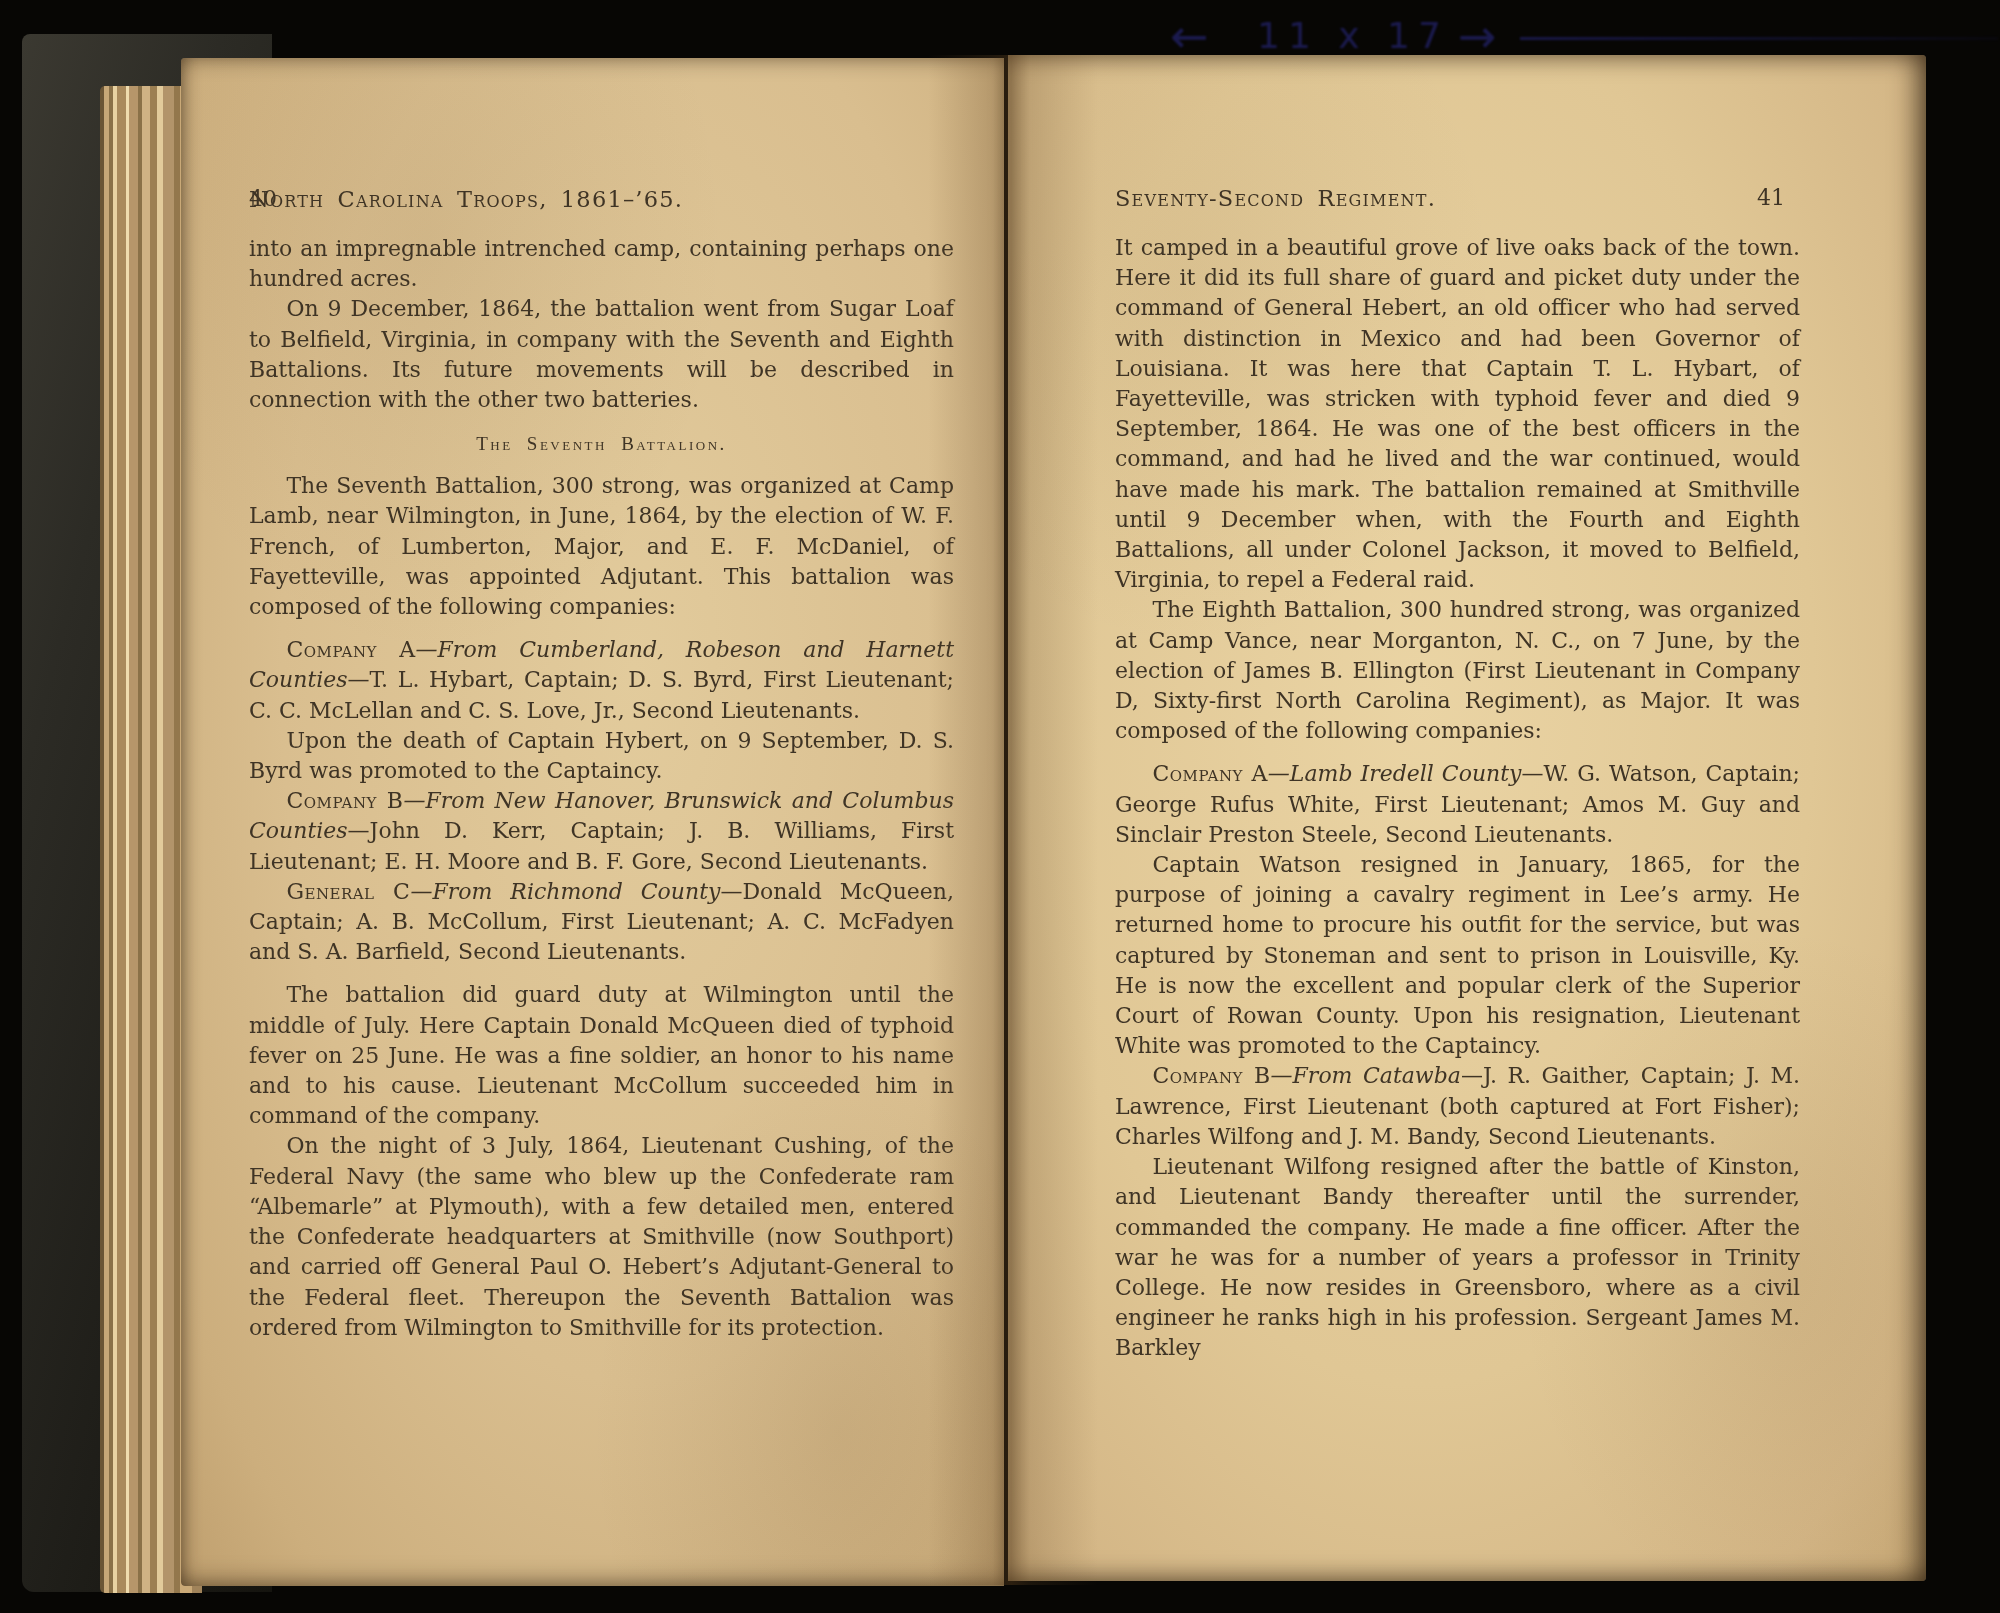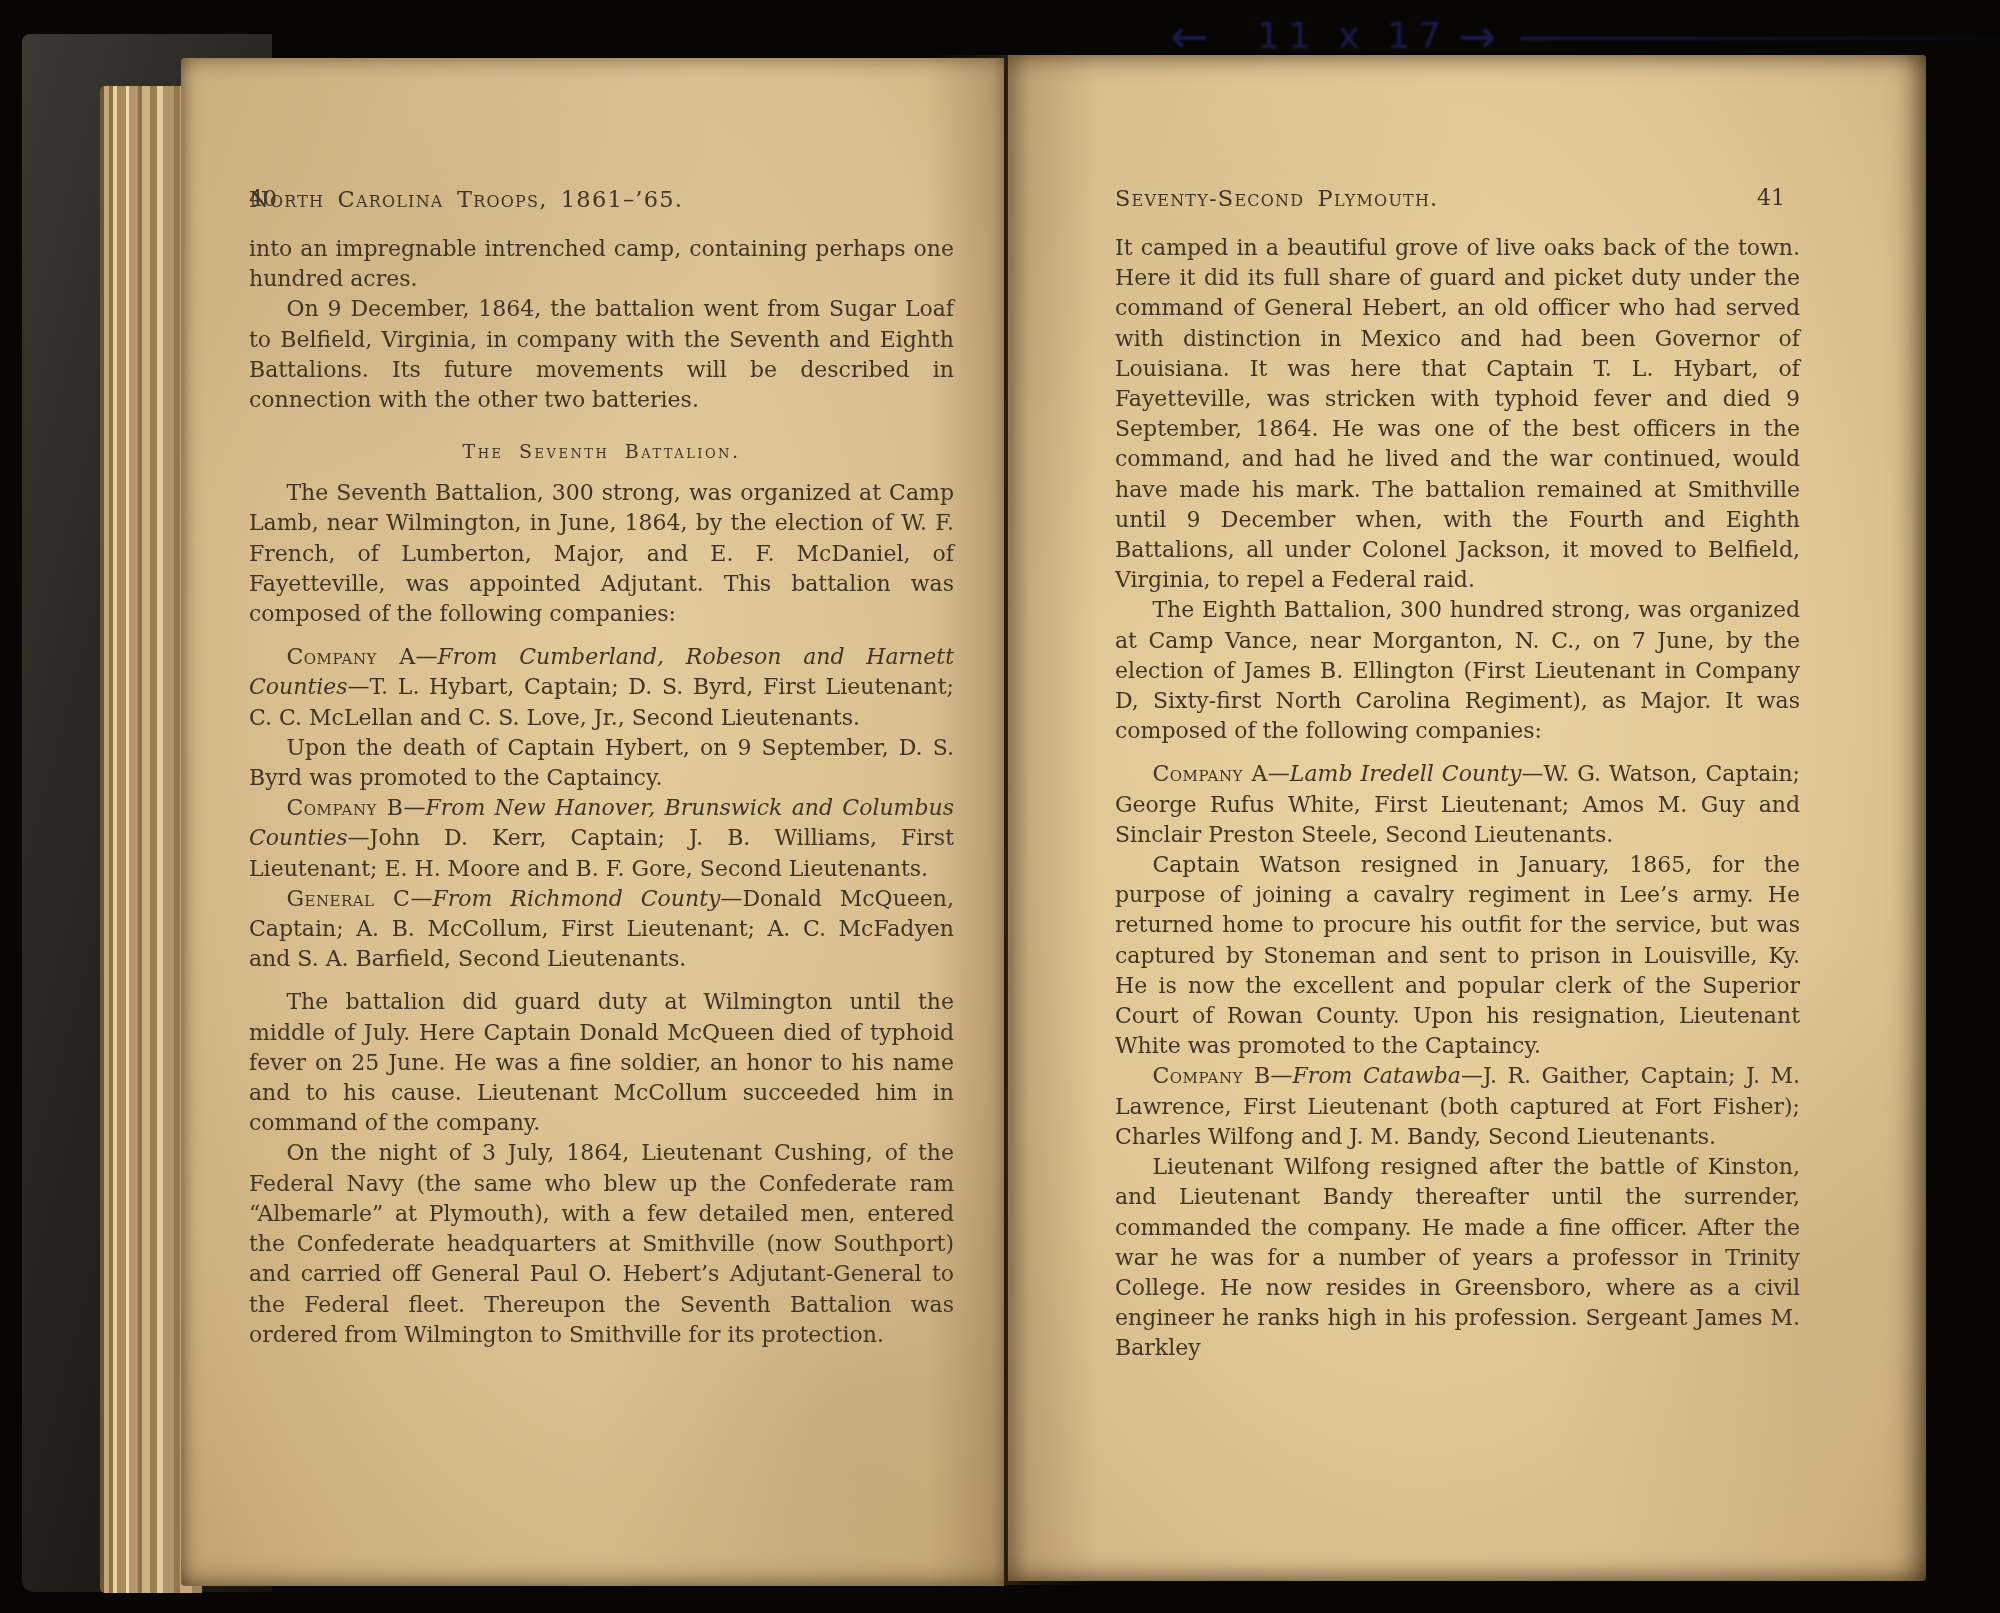--- a/index.html
+++ b/index.html
@@ -98,23 +98,23 @@
   .pg-num.left-num{left:0;}
   .pg-num.right-num{right:15px;margin-left:12px;}
 
   p{
     margin:0;font-size:22px;line-height:30.2px;
     text-align:justify;text-indent:1.7em;
   }
   p.noindent{text-indent:0;}
   p.gap-top{margin-top:13px;}
   h3{
-    margin:24px 0 15px;font-weight:normal;text-align:center;
+    margin:17px 0 15px;font-weight:normal;text-align:center;
     font-variant:small-caps;font-size:19px;line-height:24px;
-    letter-spacing:2.5px;word-spacing:7px;color:#3f3425;
+    letter-spacing:2.5px;word-spacing:7px;color:#3f3425;font-family:Liberation Serif, serif;
   }
   .sc{font-variant:small-caps;letter-spacing:.5px;}
   .it{font-style:italic;}
 </style>
 </head>
 <body>
 
 <div class="scene">
 
   <div class="blue-note">
@@ -150,21 +150,21 @@
       <p><span class="sc">General C</span><span class="it">—From Richmond County</span><span>—Donald McQueen, Captain; A. B. McCollum, First Lieutenant; A. C. McFadyen and S. A. Barfield, Second Lieutenants.</span></p>
 
       <p class="gap-top">The battalion did guard duty at Wilmington until the middle of July.  Here Captain Donald McQueen died of typhoid fever on 25 June.  He was a fine soldier, an honor to his name and to his cause.  Lieutenant McCollum succeeded him in command of the company.</p>
       <p>On the night of 3 July, 1864, Lieutenant Cushing, of the Federal Navy (the same who blew up the Confederate ram “Albemarle” at Plymouth), with a few detailed men, entered the Confederate headquarters at Smithville (now Southport) and carried off General Paul O. Hebert’s Adjutant-General to the Federal fleet.  Thereupon the Seventh Battalion was ordered from Wilmington to Smithville for its protection.</p>
     </div>
   </div>
 
   <div class="page right">
     <div class="col">
       <div class="pg-head">
-        <span class="run-title">Seventy-Second Plymouth.</span>
+        <span class="run-title">Seventy-Second Regiment.</span>
         <span class="pg-num right-num">41</span>
       </div>
 
       <p class="noindent">It camped in a beautiful grove of live oaks back of the town. Here it did its full share of guard and picket duty under the command of General Hebert, an old officer who had served with distinction in Mexico and had been Governor of Louisiana.  It was here that Captain T. L. Hybart, of Fayetteville, was stricken with typhoid fever and died 9 September, 1864. He was one of the best officers in the command, and had he lived and the war continued, would have made his mark. The battalion remained at Smithville until 9 December when, with the Fourth and Eighth Battalions, all under Colonel Jackson, it moved to Belfield, Virginia, to repel a Federal raid.</p>
 
 
       <p>The Eighth Battalion, 300 hundred strong, was organized at Camp Vance, near Morganton, N. C., on 7 June, by the election of James B. Ellington (First Lieutenant in Company D, Sixty-first North Carolina Regiment), as Major. It was composed of the following companies:</p>
 
       <p class="gap-top"><span class="sc">Company A</span><span class="it">—Lamb Iredell County</span><span>—W. G. Watson, Captain; George Rufus White, First Lieutenant; Amos M. Guy and Sinclair Preston Steele, Second Lieutenants.</span></p>
 

